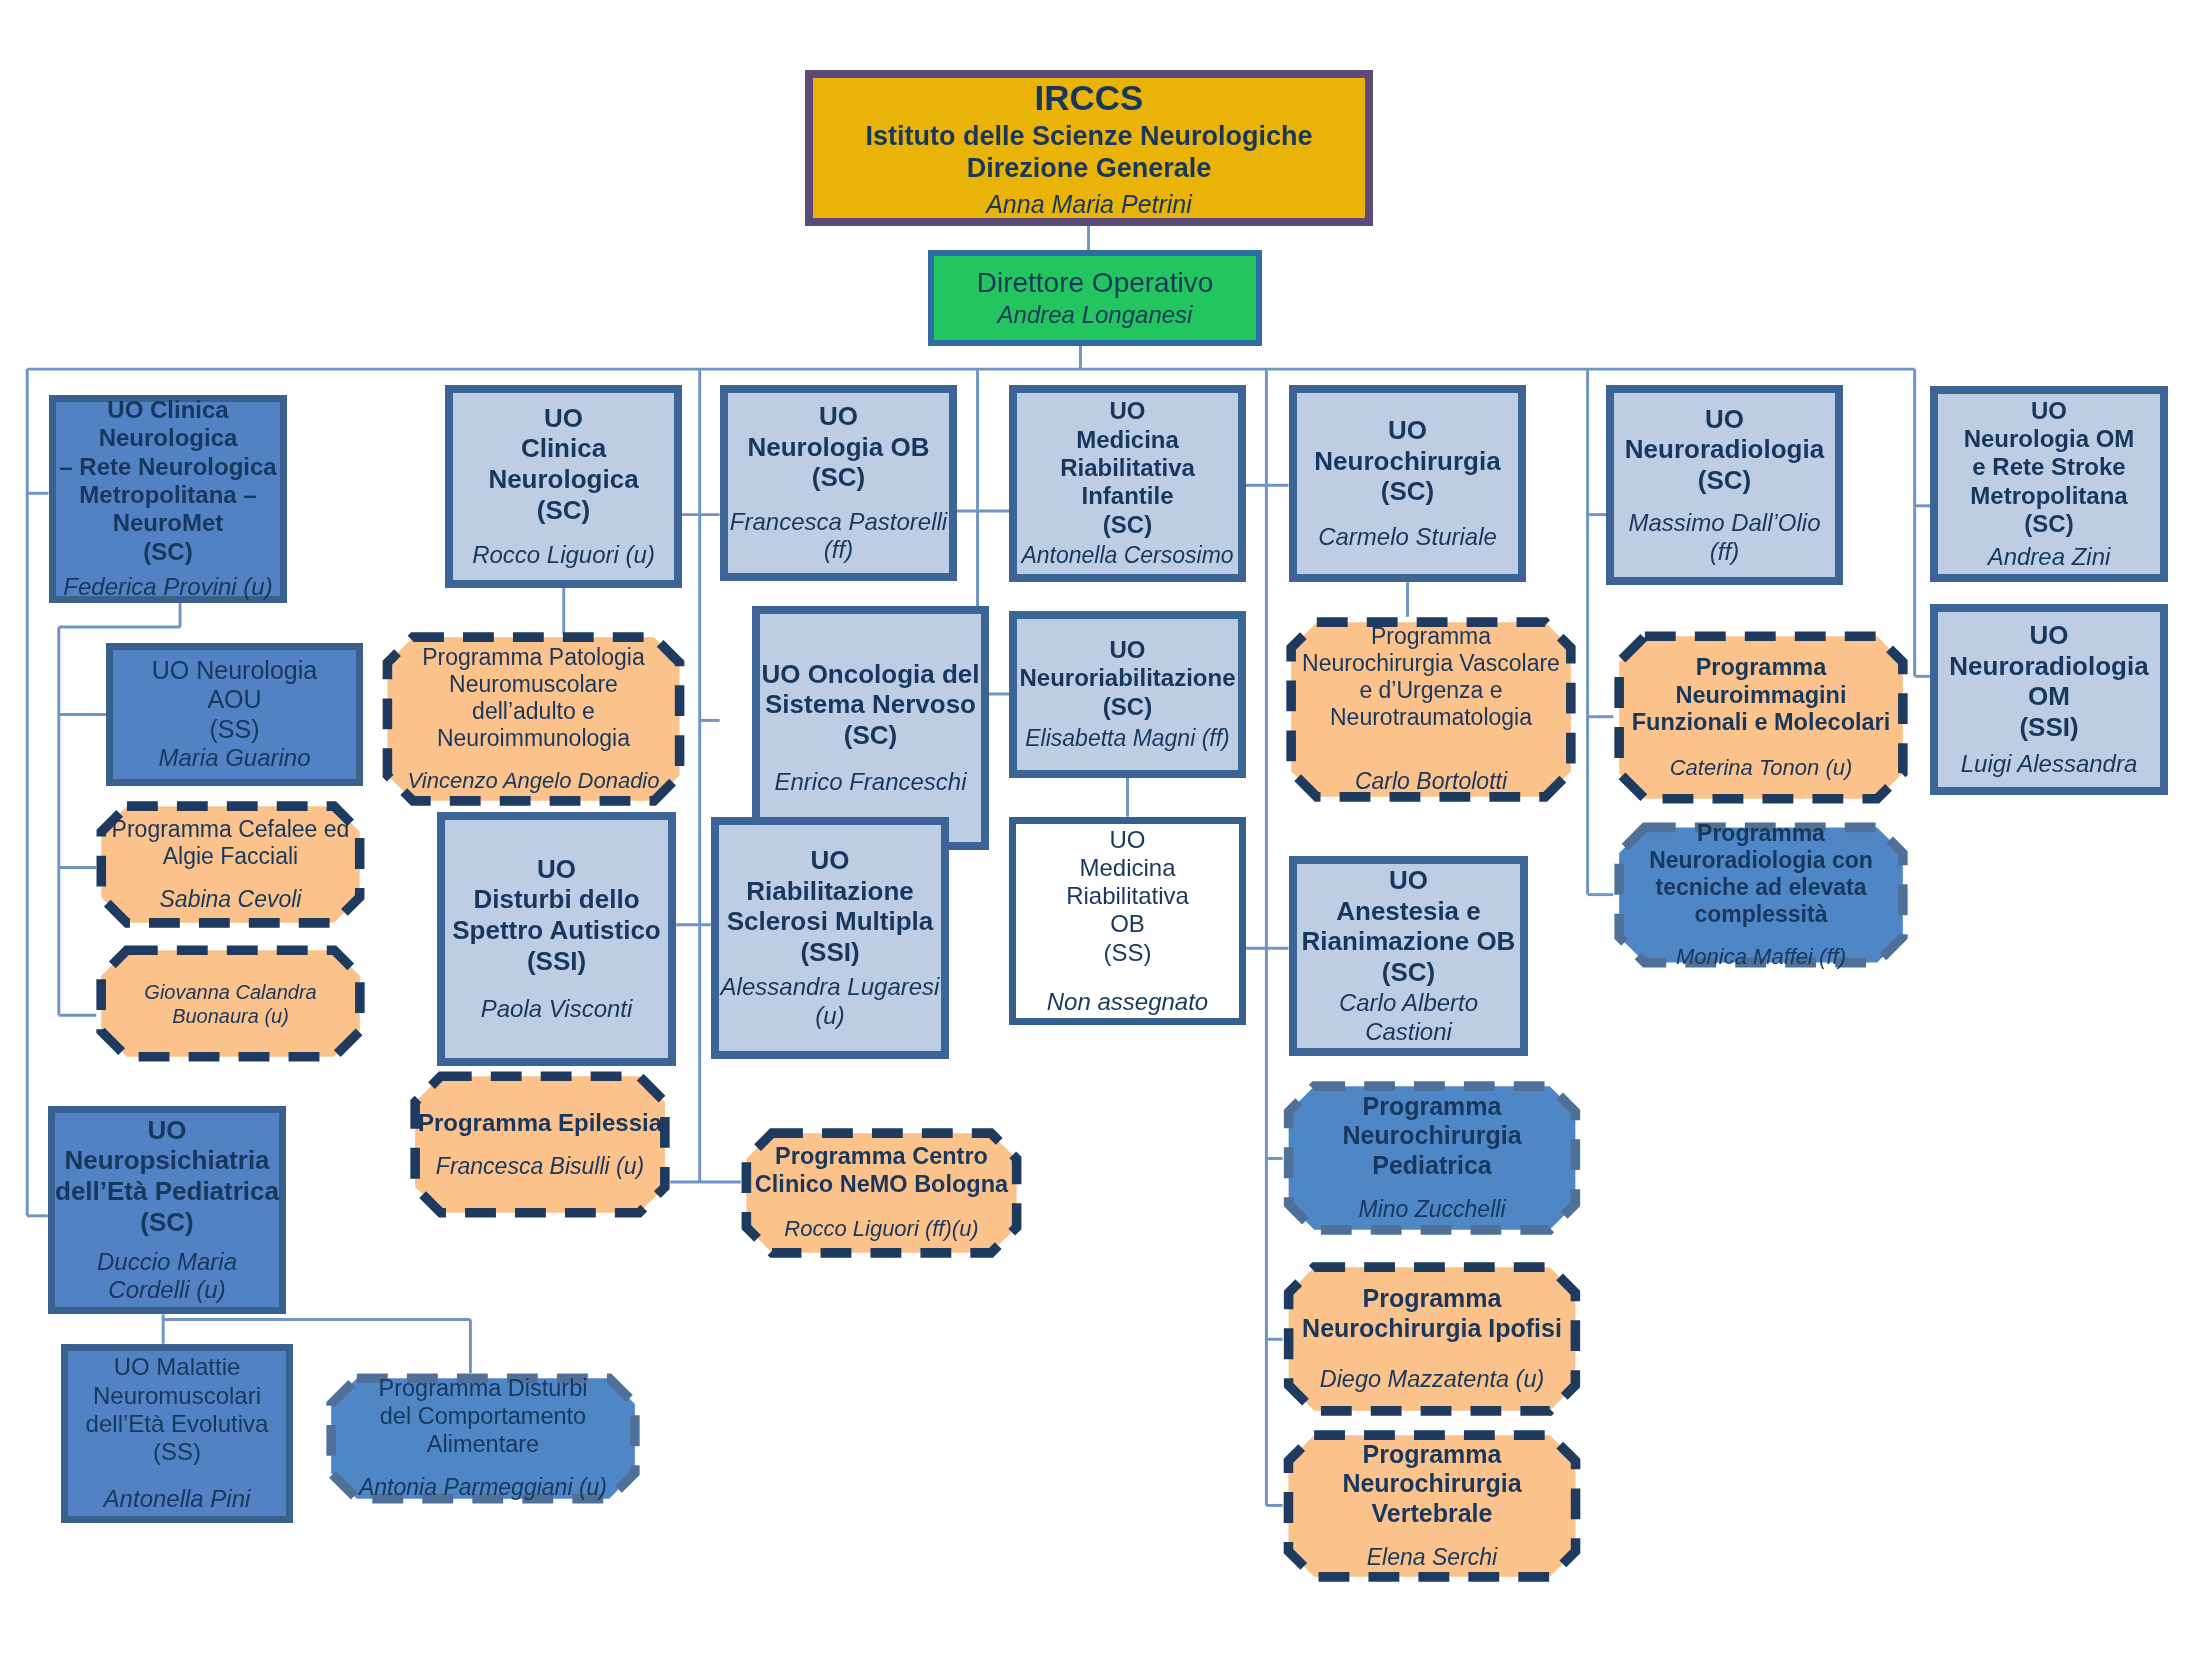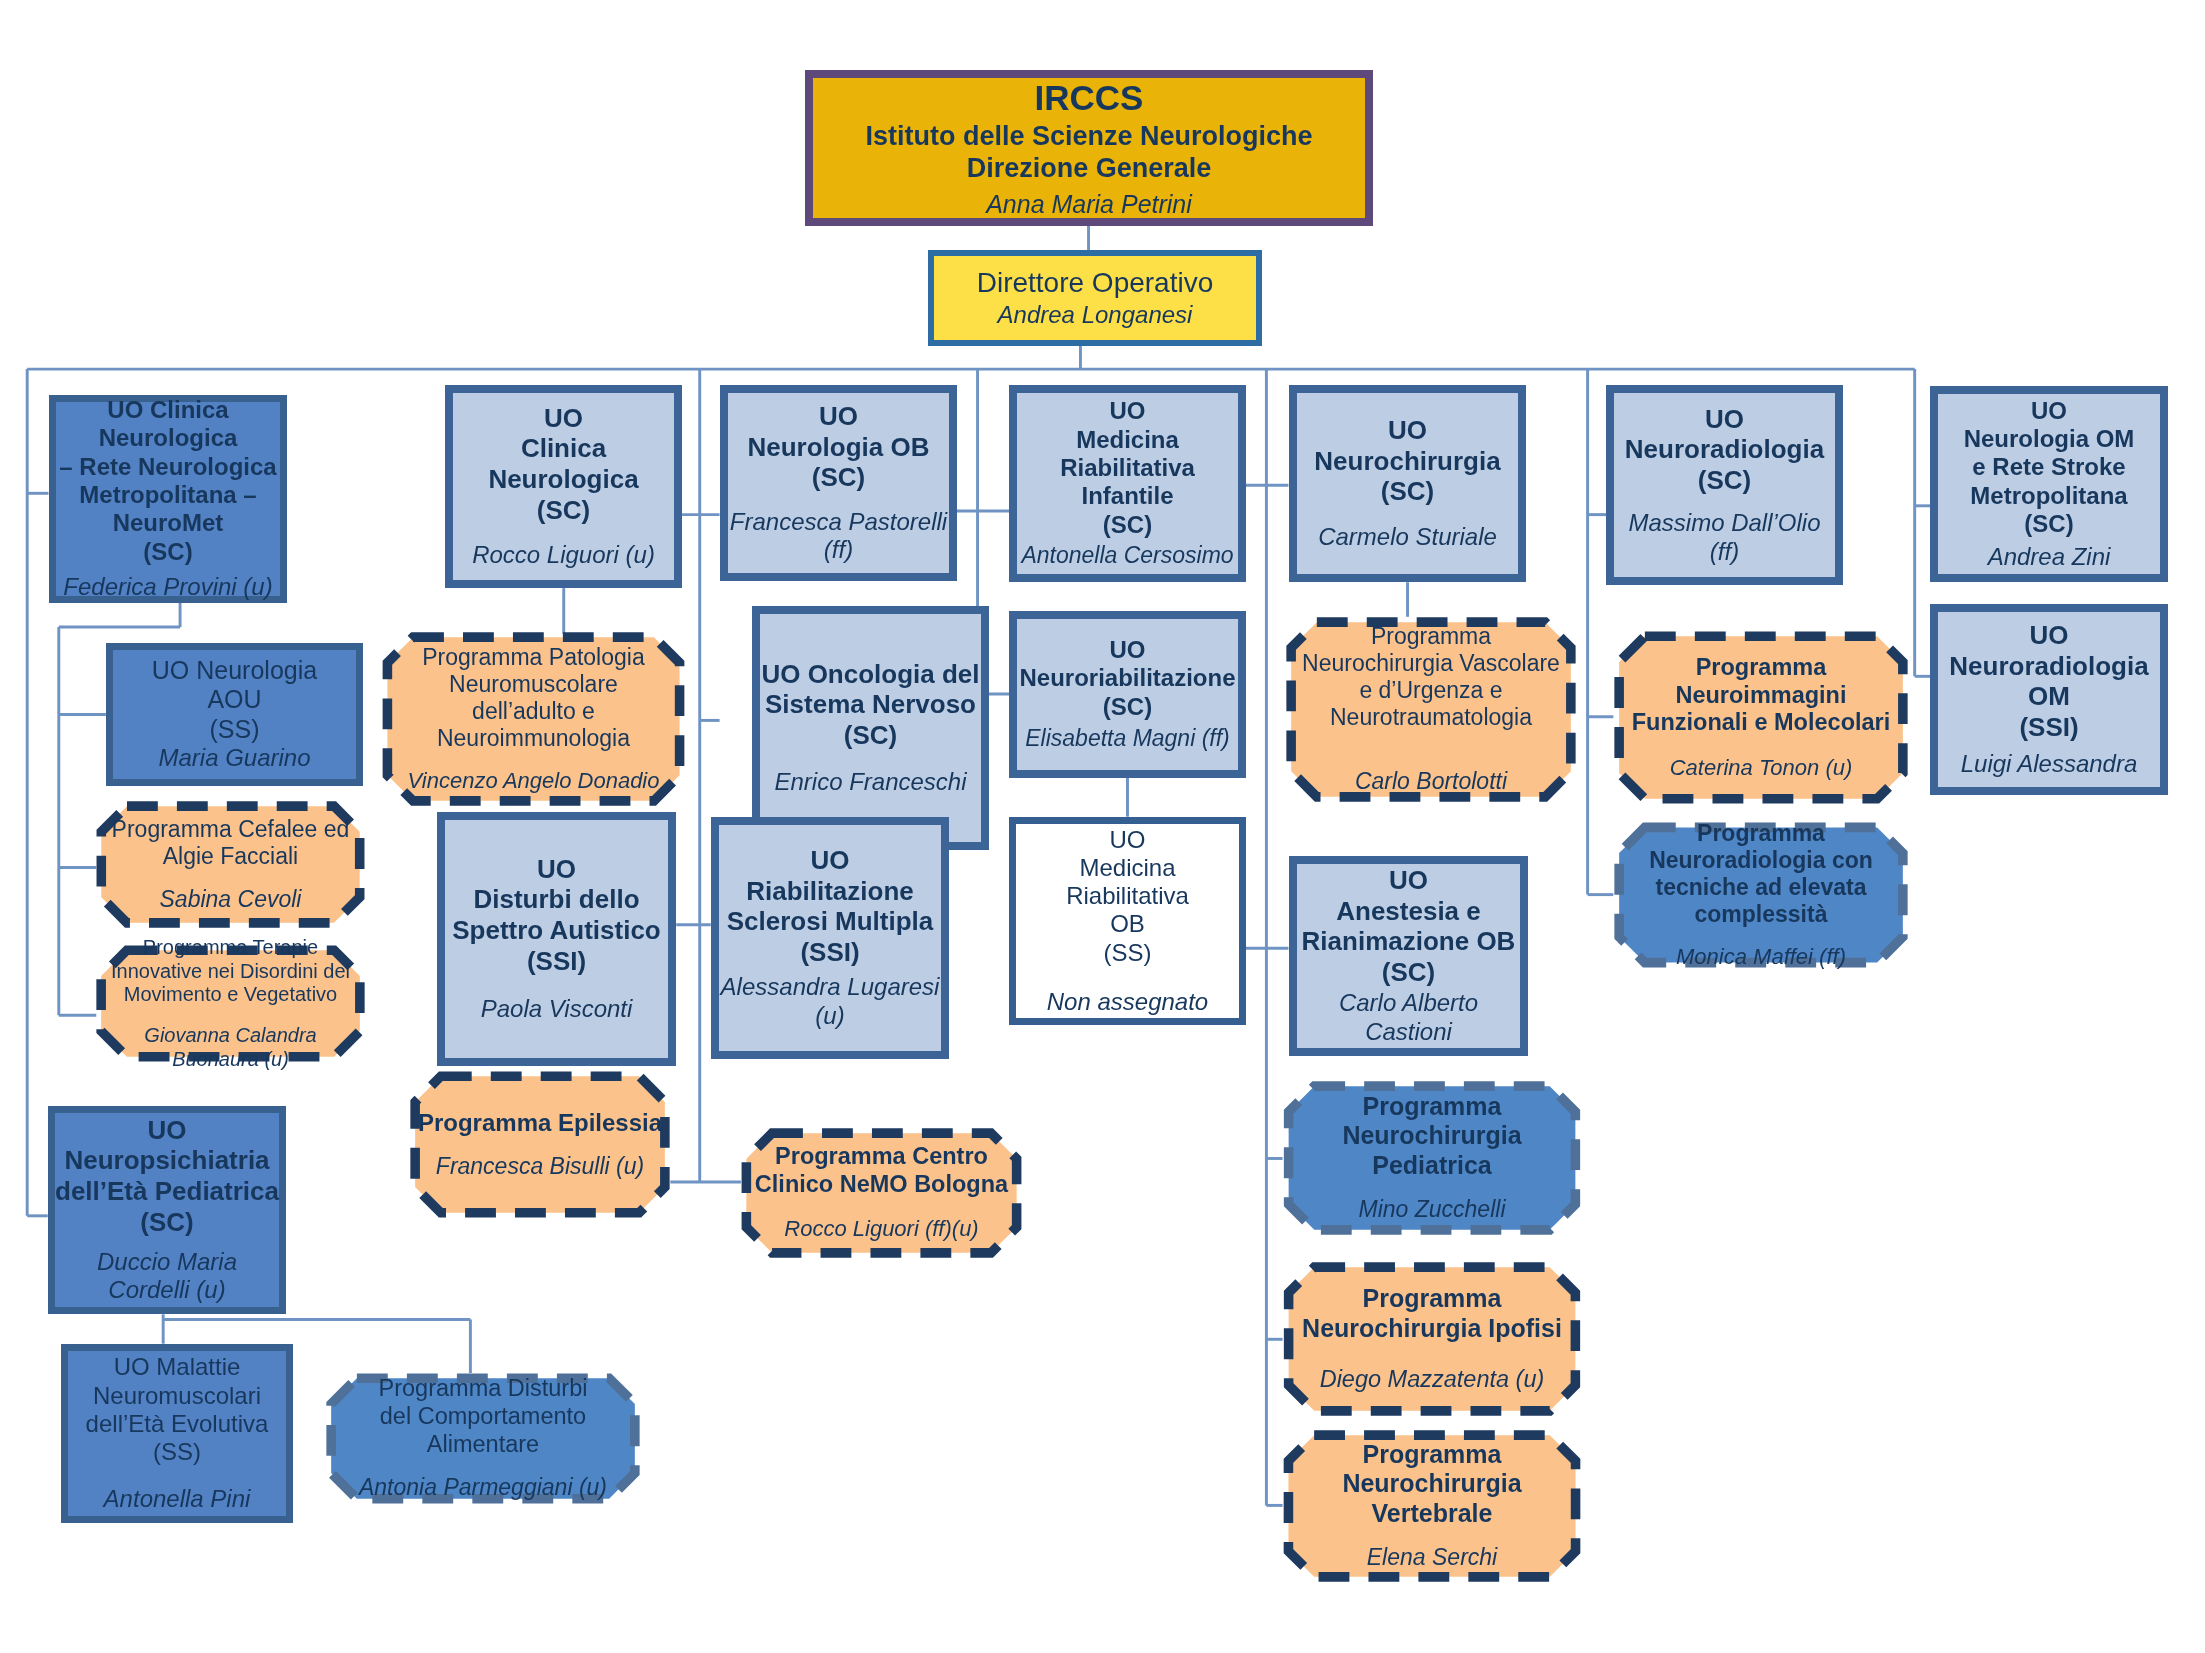--- a/index.html
+++ b/index.html
@@ -6,21 +6,21 @@
   body{width:2205px;height:1654px;position:relative;overflow:hidden;
        font-family:"Liberation Sans",sans-serif;color:#17375d;}
   #wires{position:absolute;left:0;top:0;z-index:0;}
   #wires line{stroke:#6f94c4;stroke-width:4;}
   .node{position:absolute;box-sizing:border-box;display:flex;flex-direction:column;
         align-items:center;justify-content:center;text-align:center;z-index:1;}
   .t{white-space:pre-line;font-weight:bold;font-size:26px;line-height:1.18;z-index:1;position:relative;}
   .p{white-space:pre-line;font-style:italic;font-size:24px;line-height:1.2;margin-top:11.8px;z-index:1;position:relative;}
   .nb{font-weight:normal;}
   .purple{background:#eab308;border:8.8px solid #5d4a7a;}
-  .wbox{background:#fde047;border:6.6px solid #2e6da4;}
+  .wbox{background:#22c55e;border:6.6px solid #2e6da4;}
   .wbox2{background:#ffffff;border:7.4px solid #365f91;}
   .dark{background:#5282c4;border:7.4px solid #38618f;}
   .light{background:#bdcee4;border:8px solid #3d6497;}
   .oct{background:transparent;border:none;gap:16px;}
   .oct svg{position:absolute;left:0;top:0;z-index:0;}
   .oct.o polygon{fill:#fbc28b;stroke:#1e3a5f;}
   .oct.b polygon{fill:#4f86c6;stroke:#4f7199;}
   .t1{font-size:35px;}
   .t2{font-size:27px;margin-top:2.9px;}
 </style>
@@ -153,23 +153,20 @@
     </svg>
   <div class="t nb" style="font-size:23px">Programma Cefalee ed
 Algie Facciali</div>
   <div class="p" style="margin-top:0px;font-size:23px">Sabina Cevoli</div>
 </div>
 
 <div class="node oct o" style="left:96px;top:945px;width:269px;height:117px">
     <svg width="269" height="117" viewBox="0 0 366 159">
       <polygon points="42,7 324,7 359,42 359,117 324,152 42,152 7,117 7,42" stroke-width="13" stroke-dasharray="42 26"></polygon>
     </svg>
-  <div class="t nb" style="font-size:20px">Programma Terapie
-Innovative nei Disordini del
-Movimento e Vegetativo</div>
   <div class="p" style="margin-top:0px;font-size:20px">Giovanna Calandra
 Buonaura (u)</div>
 </div>
 
 <div class="node dark" style="left:48px;top:1106px;width:238px;height:208px">
   <div class="t">UO
 Neuropsichiatria
 dell’Età Pediatrica
 (SC)</div>
   <div class="p" style="margin-top:10.3px">Duccio Maria

